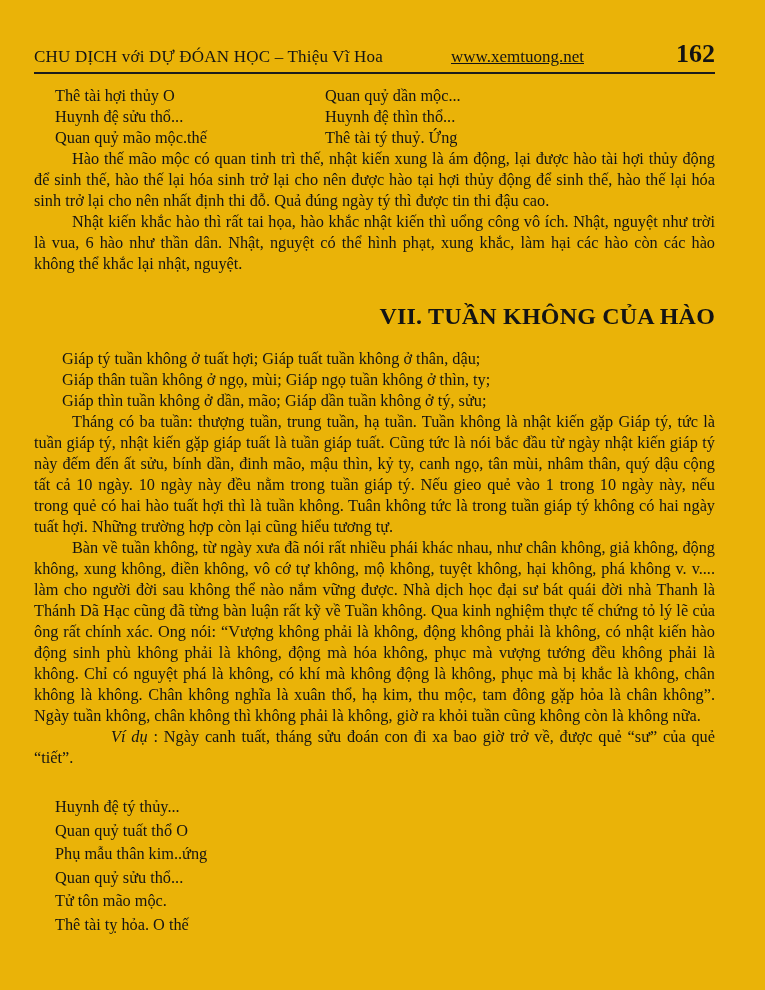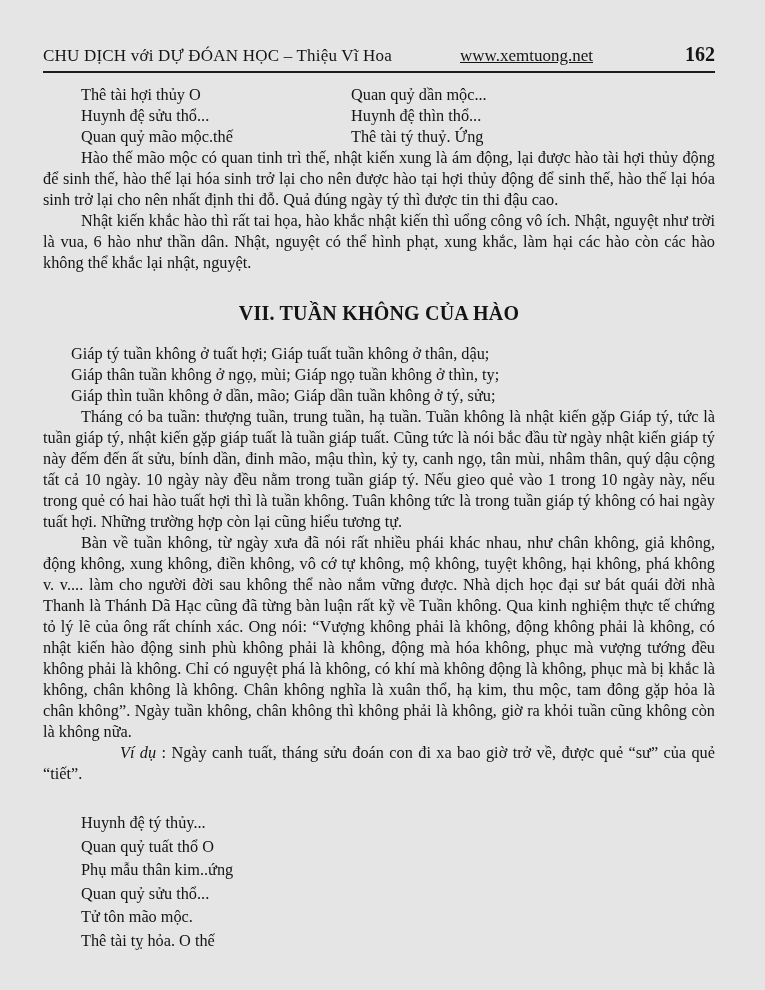--- a/index.html
+++ b/index.html
@@ -1,56 +1,56 @@
 <!DOCTYPE html>
 <html lang="vi"><head>
 <meta charset="utf-8">
 <style>
   html, body { margin: 0; padding: 0; background: #ffffff; }
   .page {
     width: 765px;
     height: 990px;
-    background: #e5e5e5;
+    background: #eab308;
     color: #141414;
     font-family: "Liberation Serif", "DejaVu Serif", serif;
     box-sizing: border-box;
-    padding: 44px 50px 0 43px;
+    padding: 44px 50px 0 34px;
     position: relative;
     overflow: hidden;
   }
   
   .hdr {
     display: flex;
     align-items: baseline;
     font-size: 17px;
     white-space: nowrap;
   }
   .hdr-title { flex: 1 1 auto; letter-spacing: 0.2px; }
   .hdr-url { text-decoration: underline; margin-right: 92px; }
-  .hdr-num { font-weight: bold; font-size: 20px; line-height: 20px; }
+  .hdr-num { font-weight: bold; font-size: 26px; line-height: 20px; }
   .hdr-rule {
     border: 0;
     border-top: 2px solid #1c1c1c;
     margin: 5px 0 0 0;
   }
   
   .bodytext { font-size: 16.3px; line-height: 21px; }
   .hex { display: flex; margin-top: 11px; }
-  .hex-col-l { margin-left: 38px; width: 270px; }
+  .hex-col-l { margin-left: 21px; width: 270px; }
   .hex-col-r { flex: 1 1 auto; }
   .hex-line { white-space: nowrap; }
   p.para {
     margin: 0;
     text-align: justify;
     text-indent: 38px;
   }
   .sec-heading {
     margin: 29px 0 18px 0;
-    text-align: center;
-    font-size: 20px;
+    text-align: right;
+    font-size: 24px;
     font-weight: bold;
     letter-spacing: 0.2px;
   }
   .tuan .tuan-line { margin-left: 28px; }
   .example-label { font-style: italic; margin-left: 39px; }
   
   .hex-bottom { display: flex; margin-top: 27px; line-height: 23.5px; }
   .hexb-title { margin-bottom: 17px; letter-spacing: 0.3px; }
 </style>
 </head>

